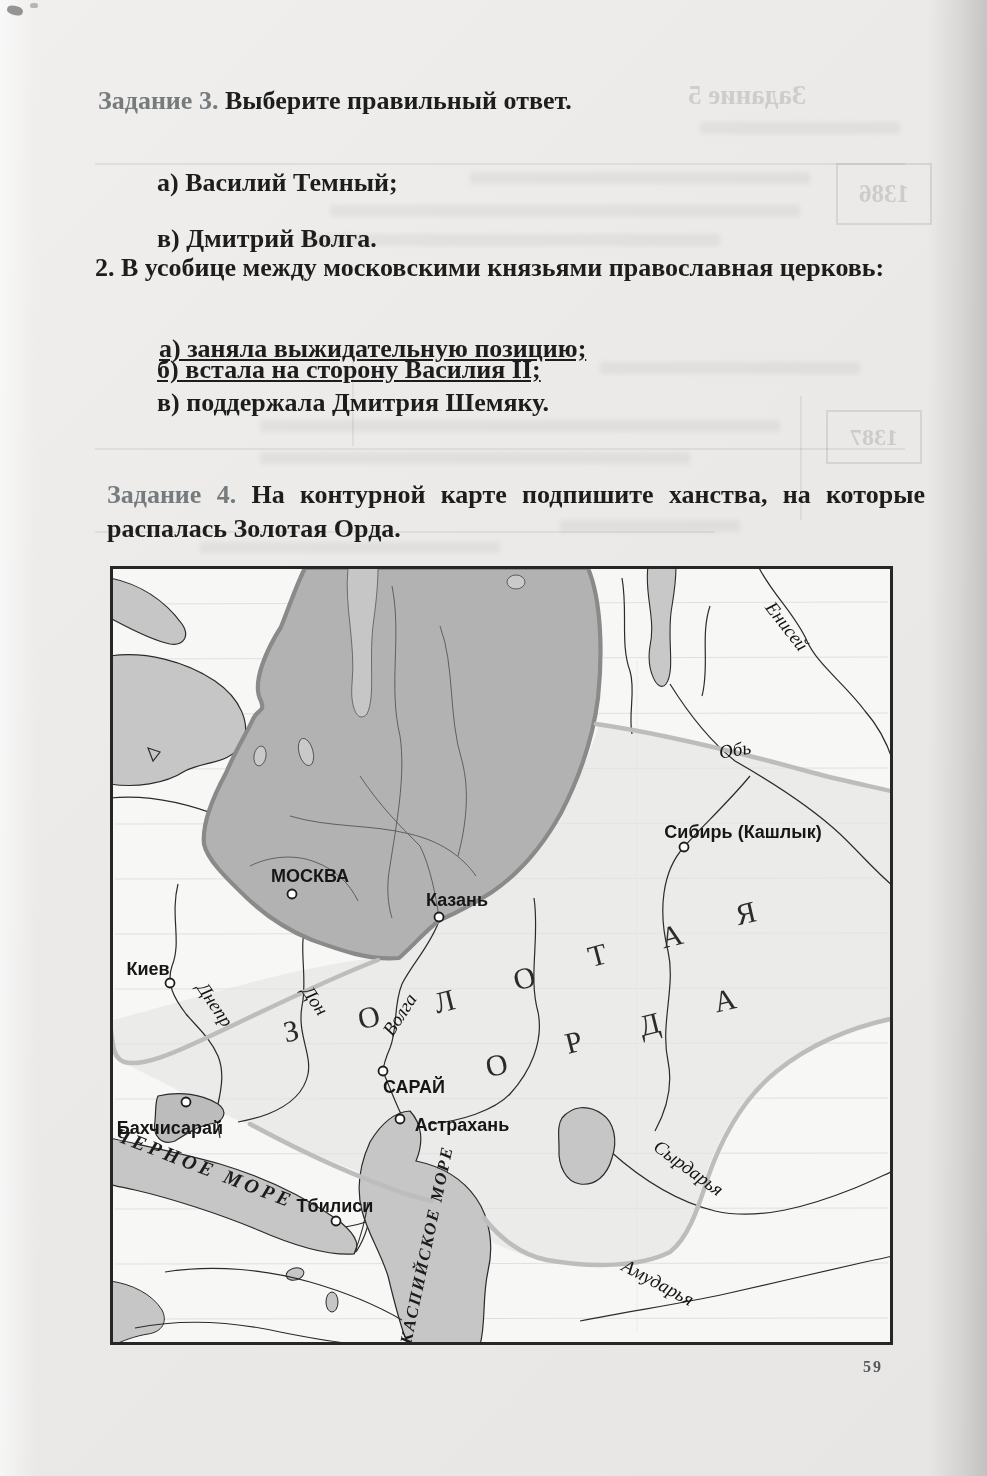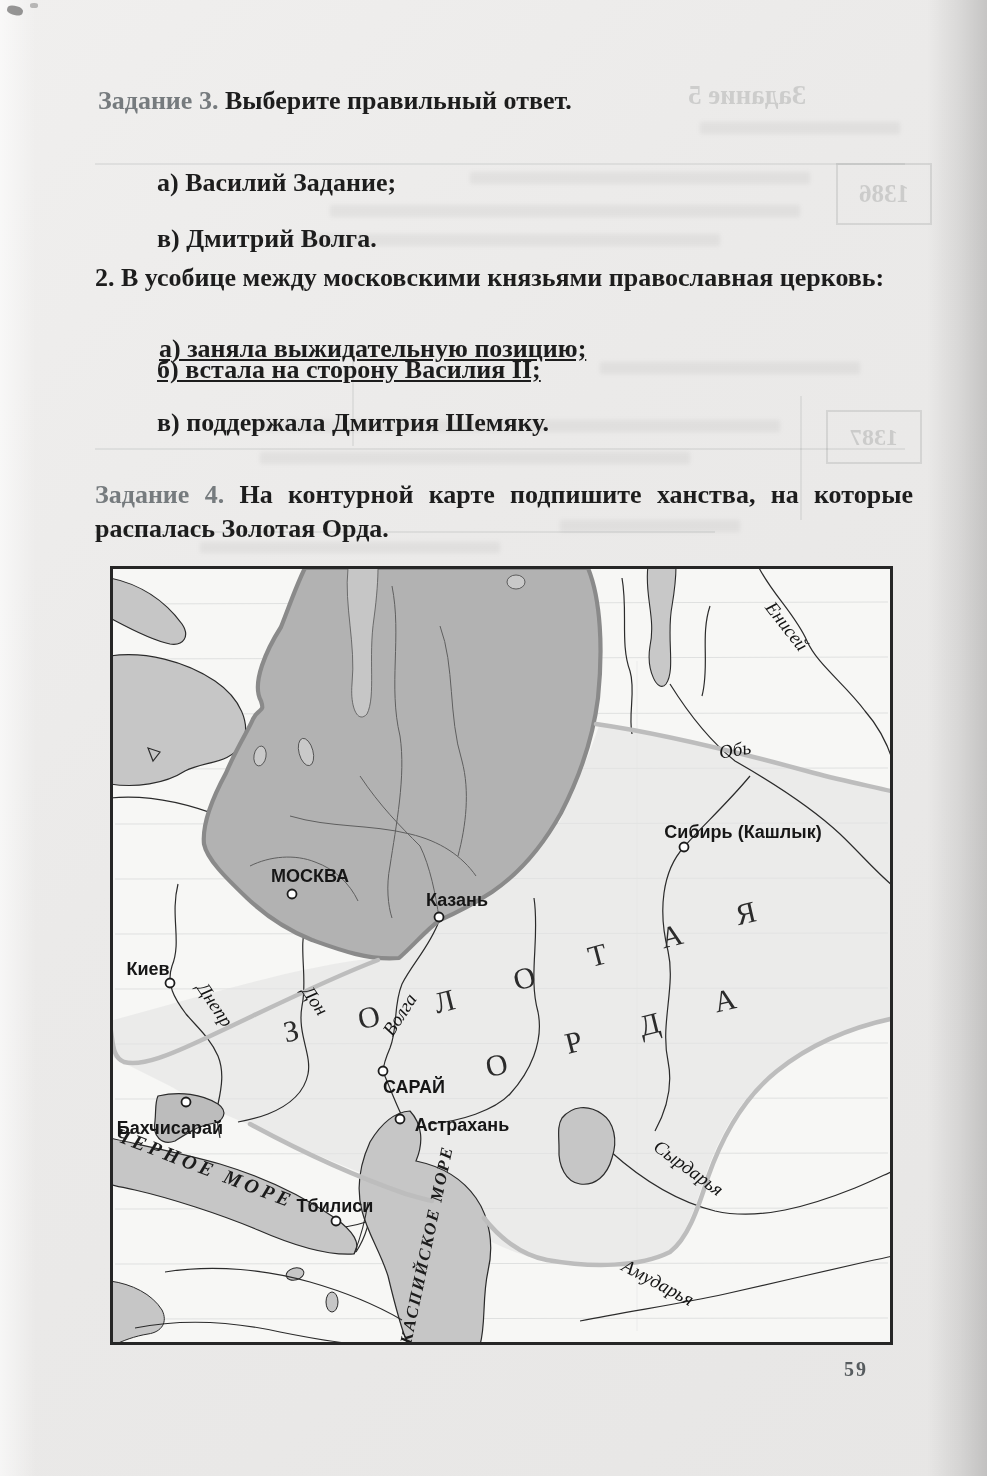--- a/index.html
+++ b/index.html
@@ -30,22 +30,22 @@
   .topt{position:absolute;font-weight:700;font-size:26px;line-height:28px;white-space:nowrap;}
 
   
   .mapwrap{position:absolute;left:110px;top:566px;width:783px;height:779px;background:#f7f7f5;}
   svg text{user-select:none;}
   .city{font-family:"Liberation Sans","DejaVu Sans",sans-serif;font-size:18px;font-weight:600;fill:#161616;}
   .riv{font-style:italic;font-size:19px;fill:#141414;font-family:"Liberation Serif",serif;}
   .sea{font-style:italic;font-weight:700;fill:#1c1c1c;font-family:"Liberation Serif",serif;}
   .big{font-family:"Liberation Serif",serif;font-size:30px;fill:#2b2b2b;}
 
-  .pagenum{position:absolute;left:826px;top:1358px;width:60px;text-align:center;
-    font-size:20px;font-weight:700;color:#565b5e;letter-spacing:2px;}
+  .pagenum{position:absolute;left:843px;top:1358px;width:60px;text-align:center;
+    font-size:16px;font-weight:700;color:#565b5e;letter-spacing:2px;}
 </style>
 </head>
 <body>
 
 <div class="page">
 
   <div class="edge-left"></div>
 
   <div>
     <div class="speck" style="left:7px;top:6px;width:16px;height:9px;transform:rotate(14deg);"></div>
@@ -75,29 +75,29 @@
     <div class="ghost-line" style="left:95px;top:531px;width:620px;"></div>
     <div class="ghost-line" style="left:352px;top:350px;width:2px;height:96px;"></div>
     <div class="ghost-line" style="left:800px;top:396px;width:2px;height:124px;"></div>
   </div>
 
   <p class="tpar" style="left:98px;top:84px;width:816px;">
     <span class="tlabel">Задание 3.</span>
     <span>Выберите правильный ответ.</span>
   </p>
 
-  <div class="topt" style="left:157px;top:169px;">а) Василий Задание;</div>
+  <div class="topt" style="left:157px;top:169px;">а) Василий Темный;</div>
   <div class="topt" style="left:157px;top:225px;">в) Дмитрий Волга.</div>
 
-  <p class="tpar" style="left:95px;top:261px;width:818px;">2. В усобице между московскими князьями православная церковь:</p>
+  <p class="tpar" style="left:95px;top:251px;width:818px;">2. В усобице между московскими князьями православная церковь:</p>
   <div class="topt" style="left:159px;top:335px;text-decoration:underline;">а) заняла выжидательную позицию;</div>
   <div class="topt" style="left:157px;top:356px;text-decoration:underline;">б) встала на сторону Василия II;</div>
-  <div class="topt" style="left:157px;top:389px;margin-top:20px;">в) поддержала Дмитрия Шемяку.</div>
-
-  <p class="tpar" style="left:95px;top:478px;width:818px;">
+  <div class="topt" style="left:157px;top:389px;">в) поддержала Дмитрия Шемяку.</div>
+
+  <p class="tpar" style="left:107px;top:478px;width:818px;">
     <span class="tlabel">Задание 4.</span>
     <span>На контурной карте подпишите ханства, на которые распалась Золотая Орда.</span>
   </p>
 
   <div class="mapwrap">
   <svg width="783" height="779" viewBox="0 0 783 779">
 
     <g stroke="#aeb2b4" stroke-width="1" opacity=".32">
       <line x1="5" y1="38" x2="778" y2="36"></line>
           <line x1="5" y1="93" x2="778" y2="91"></line>

